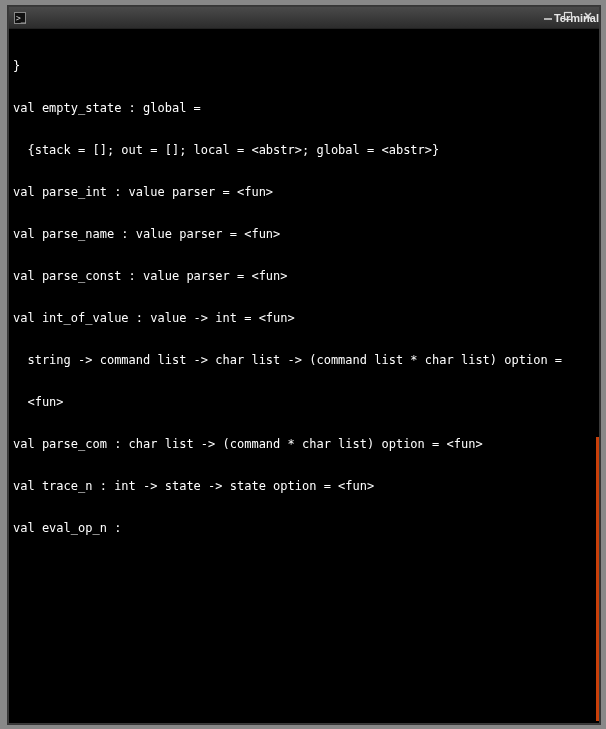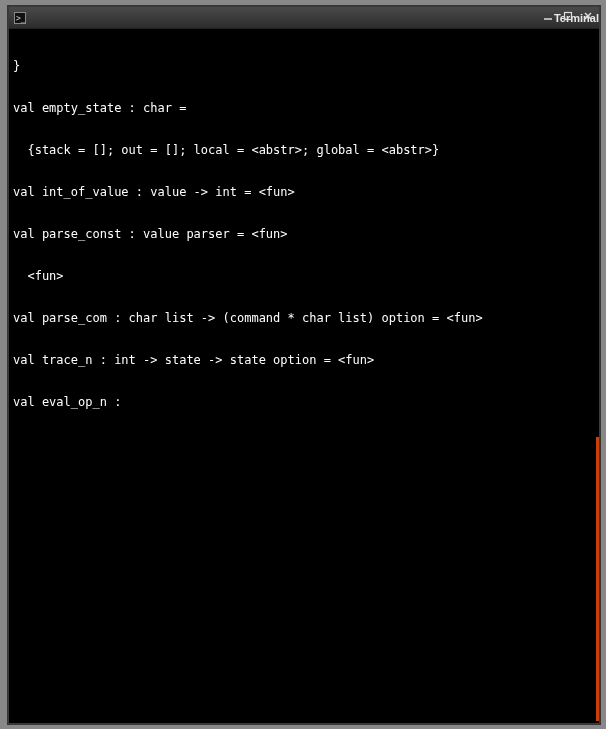--- a/index.html
+++ b/index.html
@@ -113,24 +113,27 @@
       <span class="btn">
         <svg width="10" height="10" viewBox="0 0 10 10">
             <line x1="2" y1="2" x2="8" y2="8" stroke="#ddd" stroke-width="1.5"></line>
             <line x1="8" y1="2" x2="2" y2="8" stroke="#ddd" stroke-width="1.5"></line>
           </svg>
       </span>
     </div>
   </div>
   <div class="term">
     <div class="line">}</div>
-    <div class="line">val empty_state : char =</div>
+    <div class="line">val empty_state : global =</div>
     <div class="line">  {stack = []; out = []; local = &lt;abstr&gt;; global = &lt;abstr&gt;}</div>
+    <div class="line">val parse_int : value parser = &lt;fun&gt;</div>
+    <div class="line">val parse_name : value parser = &lt;fun&gt;</div>
+    <div class="line">val parse_const : value parser = &lt;fun&gt;</div>
     <div class="line">val int_of_value : value -&gt; int = &lt;fun&gt;</div>
-    <div class="line">val parse_const : value parser = &lt;fun&gt;</div>
+    <div class="line">  string -&gt; command list -&gt; char list -&gt; (command list * char list) option =</div>
     <div class="line">  &lt;fun&gt;</div>
     <div class="line">val parse_com : char list -&gt; (command * char list) option = &lt;fun&gt;</div>
     <div class="line">val trace_n : int -&gt; state -&gt; state option = &lt;fun&gt;</div>
     <div class="line">val eval_op_n :</div>
     
     
     
     
     
     

